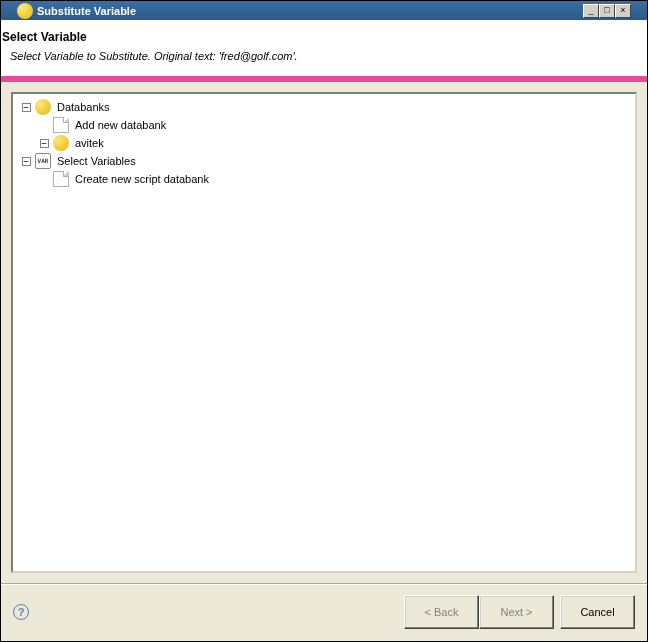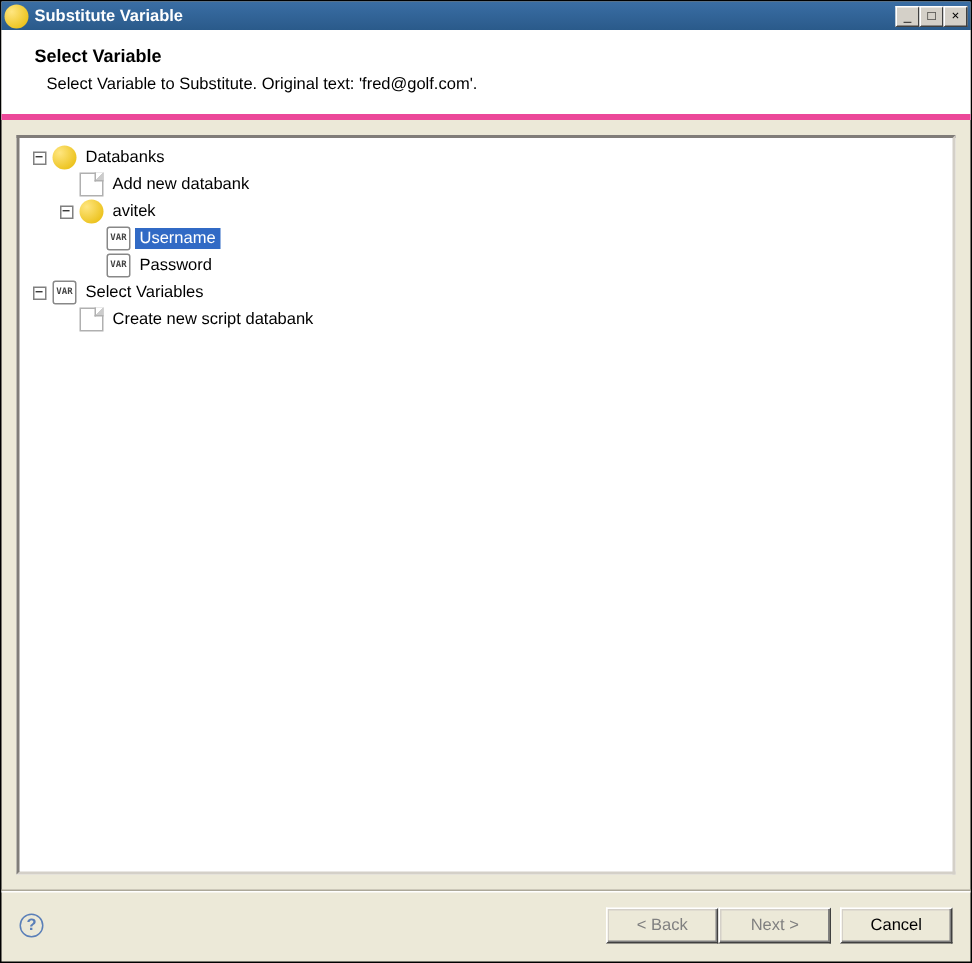--- a/index.html
+++ b/index.html
@@ -19,21 +19,21 @@
     border: 1px solid #000;
     display: flex;
     flex-direction: column;
   }
   .titlebar {
     height: 19px;
     background: linear-gradient(#3a6ea5, #2a5a8a);
     display: flex;
     align-items: center;
     color: #fff;
-    padding: 0 2px;
+    padding: 0 16px;
   }
   .titlebar-icon {
     width: 16px;
     height: 16px;
     background: radial-gradient(circle at 30% 30%, #ffe680, #e6b800);
     border-radius: 50%;
     margin-right: 4px;
     display: inline-block;
     position: relative;
     flex-shrink: 0;
@@ -56,31 +56,32 @@
     display: flex;
     align-items: center;
     justify-content: center;
     font-family: Arial;
     font-size: 9px;
     line-height: 1;
     color: #000;
   }
   .header {
     background: #fff;
-    padding: 10px 22px 14px;
-    border-bottom: 4px solid #ec4899;
+    padding: 10px 1px 14px;
+    border-bottom: 6px solid #ec4899;
   }
   .header h1 {
     margin: 0 0 6px 0;
     font-size: 12px;
     font-weight: bold;
   }
   .header .desc {
     margin: 0 0 0 8px;
     color: #000;
+    font-style: italic;
   }
   .content {
     flex: 1;
     padding: 10px;
     display: flex;
     flex-direction: column;
   }
   .tree-box {
     flex: 1;
     background: #fff;
@@ -192,21 +193,21 @@
     align-items: center;
     justify-content: center;
     font-size: 11px;
     cursor: pointer;
   }
   .footer-spacer {
     flex: 1;
   }
   .btn {
     width: 75px;
-    height: 24px;
+    height: 34px;
     background: #ece9d8;
     border: 1px solid #404040;
     border-top-color: #fff;
     border-left-color: #fff;
     box-shadow: inset -1px -1px 0 #808080, inset 1px 1px 0 #d4d0c8;
     margin-left: 6px;
     cursor: pointer;
     text-align: center;
     color: #000;
   }
@@ -269,40 +270,20 @@
               </li>
               <li>
                 <div class="tree-row">
                   <span class="connector-cell"></span>
                   <span class="connector-cell">
                       <span class="expander">−</span>
                     </span>
                   <span class="node-icon icon-db"></span>
                   <span class="node-label">avitek</span>
                 </div>
-                <ul>
-                  <li>
-                    <div class="tree-row">
-                      <span class="connector-cell"></span>
-                      <span class="connector-cell"></span>
-                      <span class="connector-cell"></span>
-                      <span class="node-icon icon-var">VAR</span>
-                      <span class="node-label selected">Username</span>
-                    </div>
-                  </li>
-                  <li>
-                    <div class="tree-row">
-                      <span class="connector-cell"></span>
-                      <span class="connector-cell"></span>
-                      <span class="connector-cell"></span>
-                      <span class="node-icon icon-var">VAR</span>
-                      <span class="node-label">Password</span>
-                    </div>
-                  </li>
-                </ul>
               </li>
             </ul>
           </li>
 
           <li>
             <div class="tree-row">
               <span class="connector-cell">
                   <span class="expander">−</span>
                 </span>
               <span class="node-icon icon-var">VAR</span>

